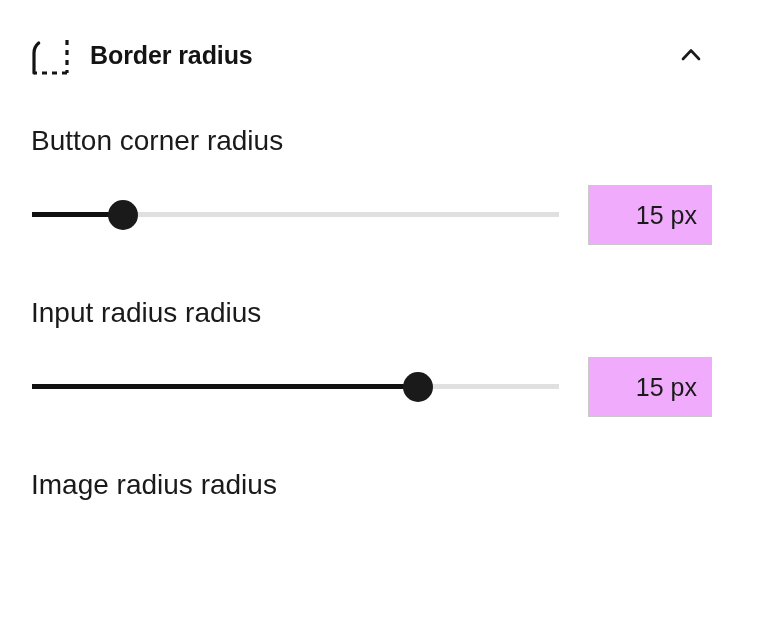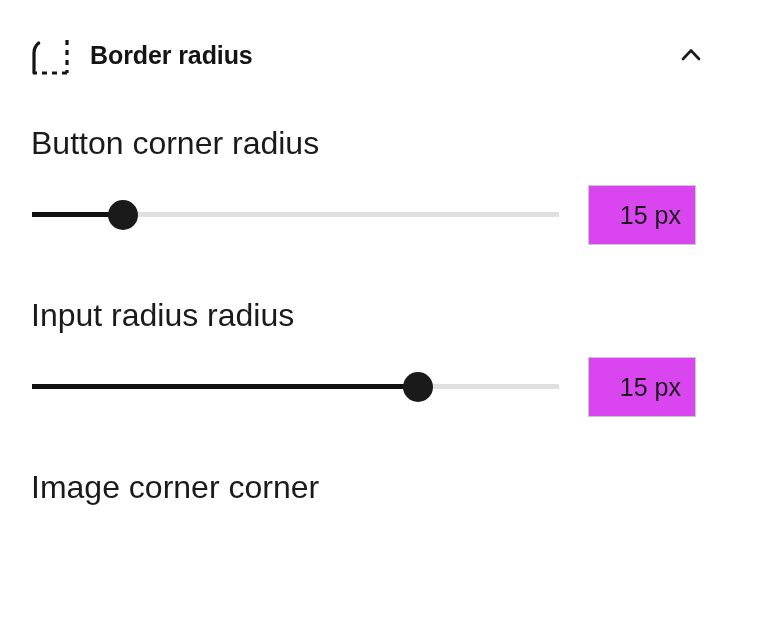--- a/index.html
+++ b/index.html
@@ -75,21 +75,21 @@
     width: 768px;
   }
   .setting-row {
     position: relative;
     height: 172px;
   }
   .setting-label {
     position: absolute;
     left: 31px;
     top: 16px;
-    font-size: 32px;
+    font-size: 28px;
     line-height: 1.1;
     color: #1a1a1a;
     white-space: nowrap;
   }
 
   .control-line {
     position: absolute;
     left: 0;
     top: 72px;
     width: 768px;
@@ -128,25 +128,25 @@
     margin-left: -15px;
     border-radius: 50%;
     background: #1a1a1a;
   }
 
   
   .value-box {
     position: absolute;
     left: 588px;
     top: 3px;
-    width: 108px;
+    width: 124px;
     height: 60px;
     box-sizing: border-box;
     border: 1px solid #c9c9c9;
-    background: #d946ef;
+    background: #f0abfc;
     display: flex;
     align-items: center;
     justify-content: flex-end;
     padding-right: 14px;
     font-size: 25px;
     color: #1a1a1a;
     cursor: text;
   }
 </style>
 </head>
@@ -195,17 +195,17 @@
         <div class="slider">
           <div class="slider-track"></div>
           <div class="slider-fill" style="width: 73.2%;"></div>
           <div class="slider-thumb" style="left: 73.2%;"></div>
         </div>
         <div class="value-box">15 px</div>
       </div>
     </div>
 
     <div class="setting-row">
-      <div class="setting-label">Image corner corner</div>
+      <div class="setting-label">Image radius radius</div>
     </div>
 
   </div>
 </div>
 
 </body></html>

